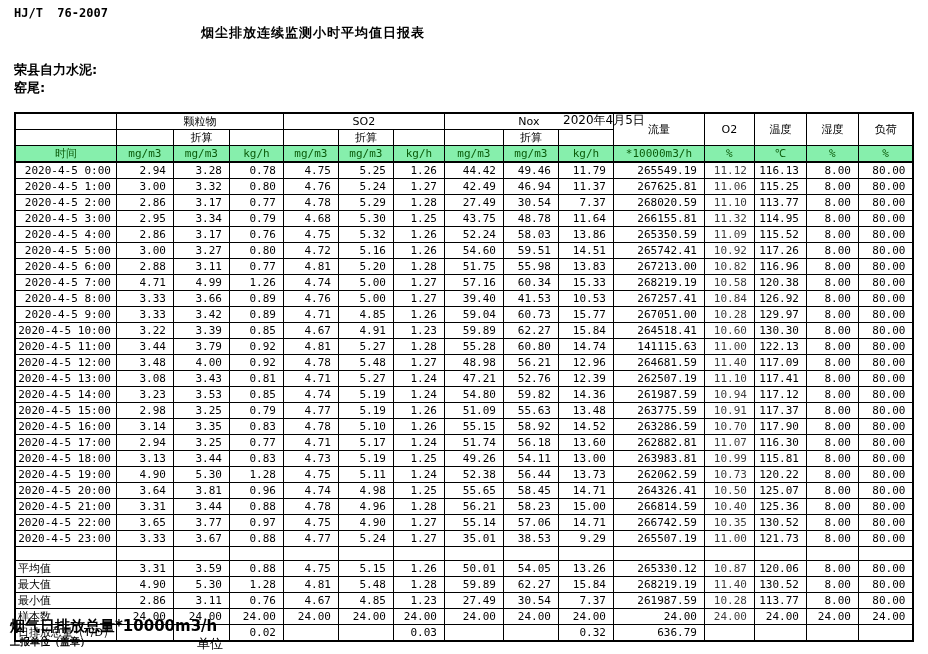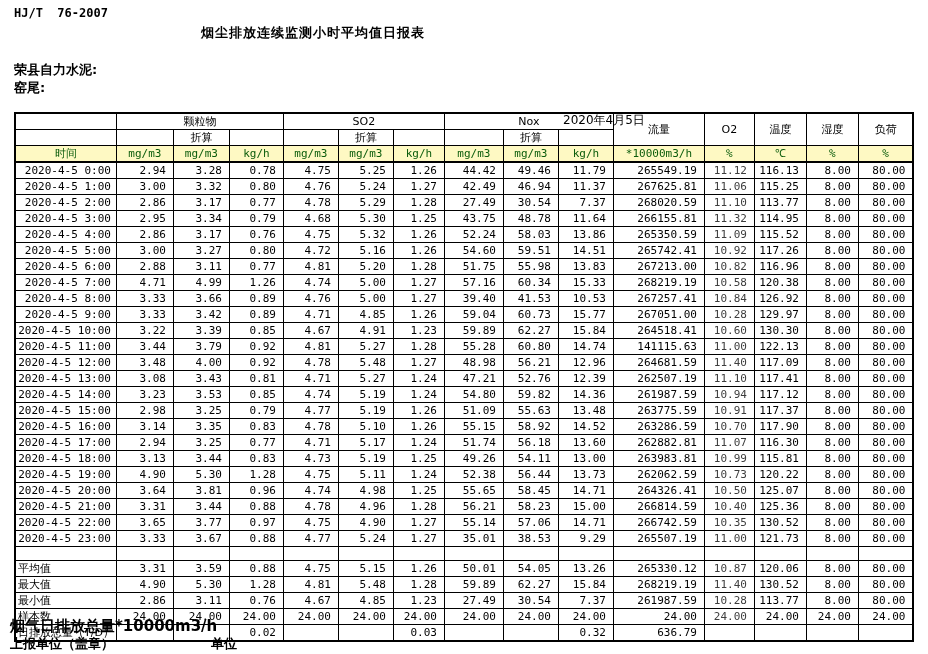--- a/index.html
+++ b/index.html
@@ -17,32 +17,32 @@
     position:absolute;left:14px;top:112px;
     border-collapse:collapse;table-layout:fixed;
     border:2px solid #000;
   }
   td{
     border:1px solid #000;height:15px;padding:0 2px;
     font-size:11px;line-height:13px;overflow:hidden;white-space:nowrap;
   }
   tr.hdr td{text-align:center;font-family:"DejaVu Sans",sans-serif;}
   tr.units td{
-    background:#fef9c3;color:#0b5c0b;text-align:center;
+    background:#86efac;color:#0b5c0b;text-align:center;
     border-bottom:2px solid #000;font-weight:normal;
   }
   td.num{font-family:"DejaVu Sans Mono",monospace;text-align:right;padding-right:7px;}
   td.time{font-family:"DejaVu Sans Mono",monospace;text-align:right;padding-right:5px;}
   td.o2{color:#3d3d3d;}
   td.slabel{text-align:left;padding-right:4px;font-family:"DejaVu Sans",sans-serif;}
   td.slabel-left{text-align:left;padding-left:2px;font-family:"DejaVu Sans",sans-serif;}
   tr.blank td{height:13px;}
   .footer1{left:10px;top:617px;font-size:15px;font-weight:bold;}
-  .footer2{left:10px;top:635px;font-size:13px;font-weight:bold;}
-  .footer3{left:211px;top:635px;font-size:13px;font-weight:bold;}
+  .footer2{left:10px;top:635px;font-size:10px;font-weight:bold;}
+  .footer3{left:197px;top:635px;font-size:13px;font-weight:normal;}
 </style>
 </head>
 <body>
 
 <div class="abs standard">HJ/T  76-2007</div>
 <div class="abs title">烟尘排放连续监测小时平均值日报表</div>
 <div class="abs company">荣县自力水泥:</div>
 <div class="abs location">窑尾:</div>
 <div class="abs date">2020年4月5日</div>
 

